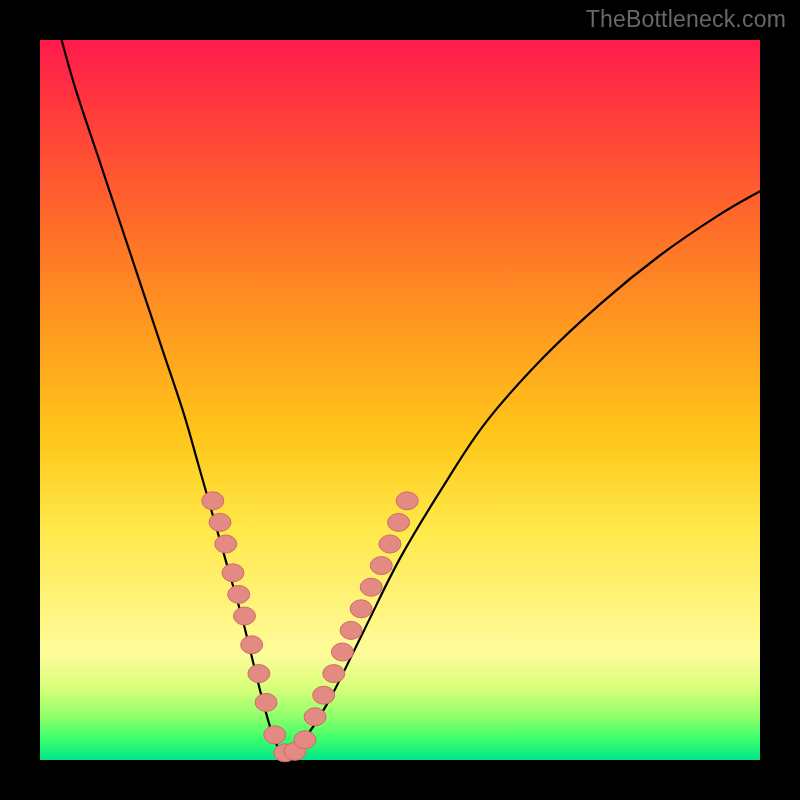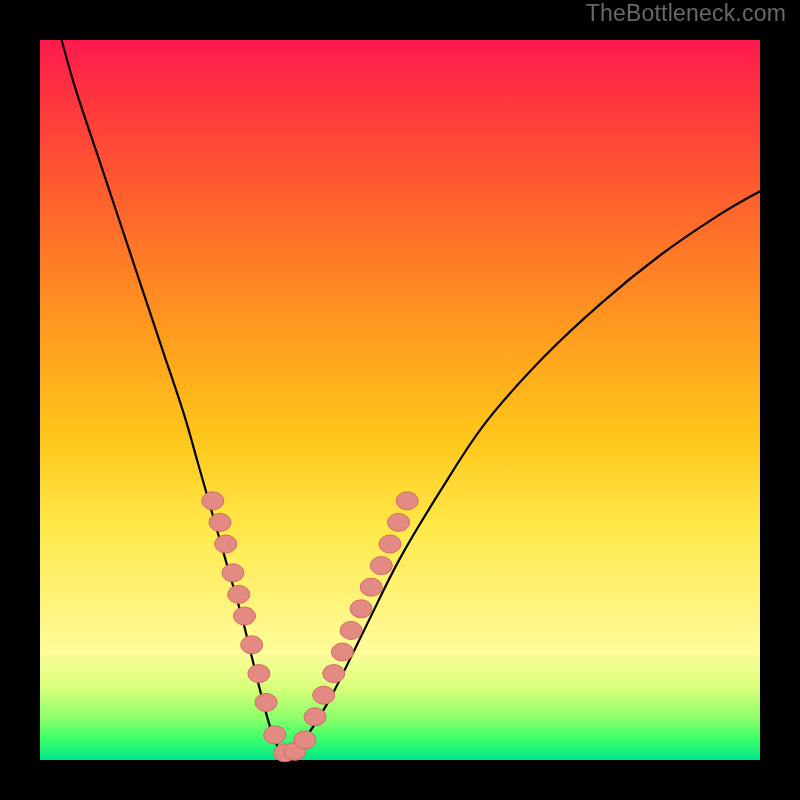--- a/index.html
+++ b/index.html
@@ -34,21 +34,21 @@
       #fff37a 78%,
       #fffc9a 85%,
       #d8ff7a 90%,
       #8fff6a 94%,
       #3dff6a 97%,
       #00e68a 100%
     );
   }
   .watermark {
     position: absolute;
-    top: 0;
+    top: 6px;
     right: 14px;
     color: #686868;
     font-size: 23px;
     font-weight: 500;
     letter-spacing: 0.2px;
     user-select: none;
   }
   svg.overlay {
     position: absolute;
     left: 0;

